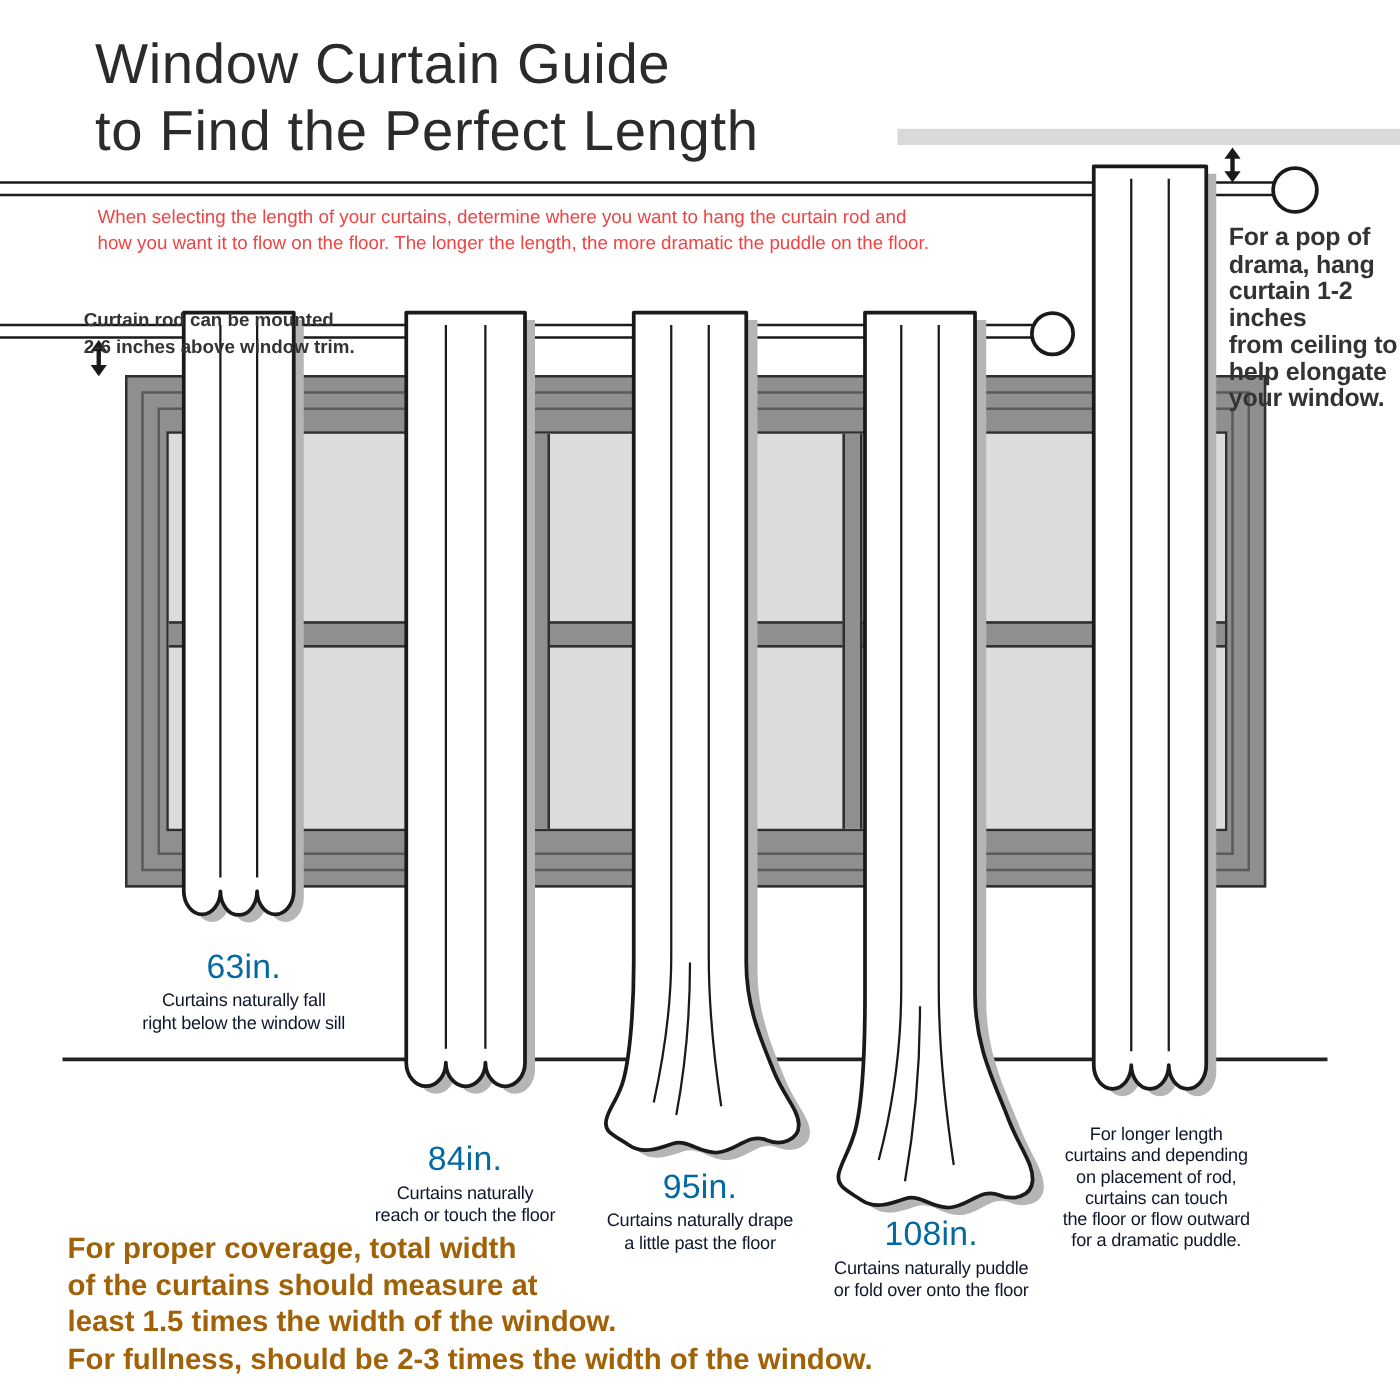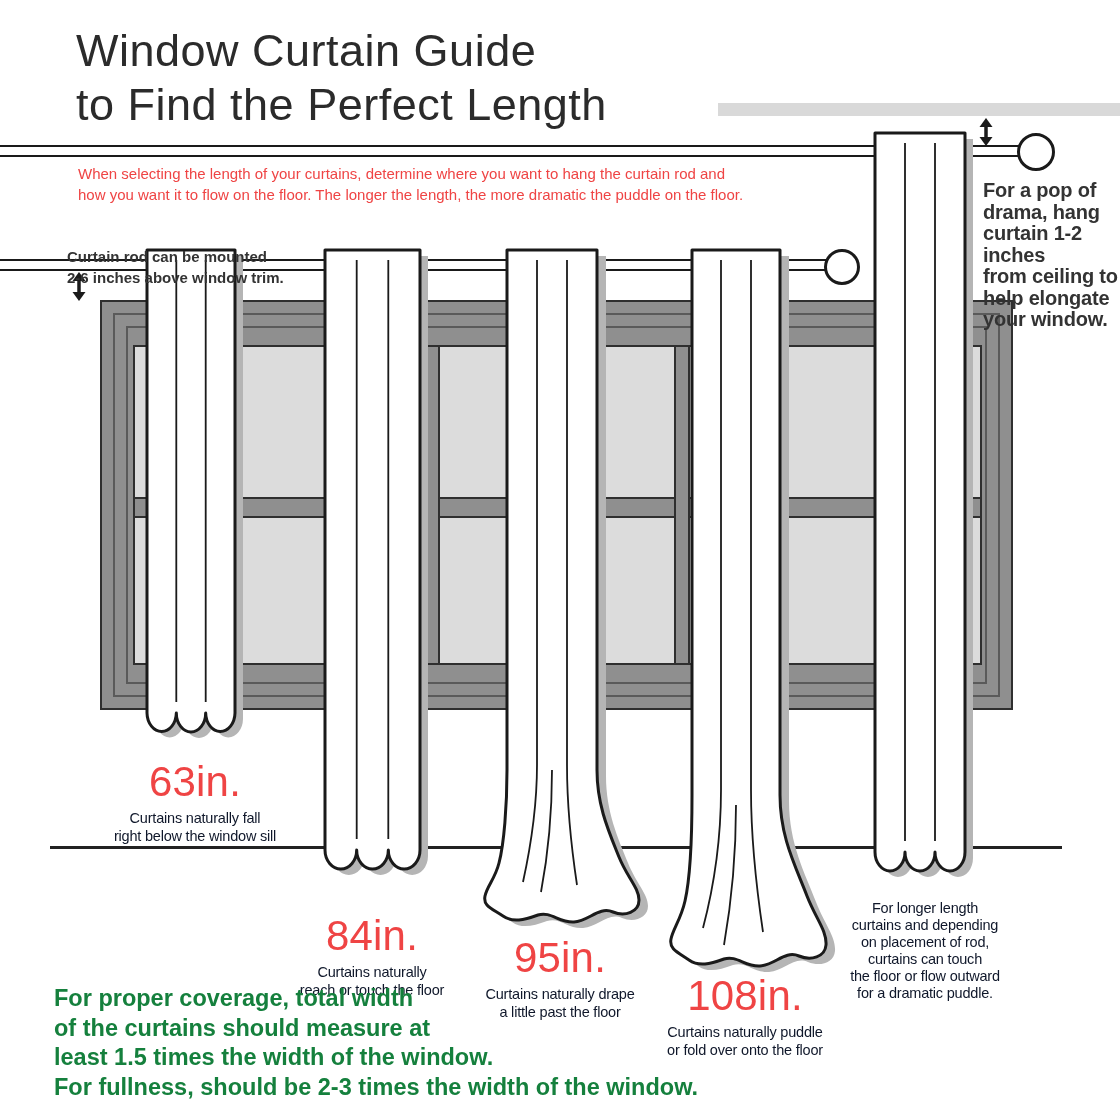--- a/index.html
+++ b/index.html
@@ -11,21 +11,21 @@
   .preline{white-space:pre-line;}
 
   
   .title{
     left:76px;top:24px;font-size:45px;line-height:54px;letter-spacing:0.5px;
     color:#2b2b2b;font-weight:400;z-index:6;
   }
   .intro{left:78px;top:163px;font-size:15px;line-height:21px;color:#ef4444;z-index:6;}
   .rodnote{left:67px;top:209px;font-size:15px;line-height:21px;font-weight:bold;color:#333;z-index:6;margin-top:37px;}
   .ceiltip{left:983px;top:180px;font-size:20px;line-height:21.5px;font-weight:bold;color:#333;letter-spacing:-0.2px;z-index:6;}
-  .footer{left:54px;top:984px;font-size:23.5px;line-height:29.5px;font-weight:bold;color:#15803d;z-index:6;}
+  .footer{left:54px;top:984px;font-size:23.5px;line-height:29.5px;font-weight:bold;color:#a16207;z-index:6;}
 
   
   .ceiling-bar{left:718px;top:103px;width:402px;height:13px;background:#d9d9d9;z-index:1;}
   .rod{height:12px;border-top:2.5px solid #1a1a1a;border-bottom:2.5px solid #1a1a1a;z-index:2;box-sizing:border-box;}
   .rod-top{left:0;top:145px;width:1020px;}
   .rod-bottom{left:0;top:259px;width:826px;}
   .finial{border:3px solid #1a1a1a;border-radius:50%;background:#fff;box-sizing:border-box;z-index:2;}
   .finial-top{left:1017px;top:133px;width:38px;height:38px;}
   .finial-bottom{left:824px;top:249px;width:36px;height:36px;}
   .floor-line{left:50px;top:846px;width:1012px;height:2.5px;background:#222;z-index:4;}
@@ -39,21 +39,21 @@
   .h-mullion{position:absolute;left:0;right:0;top:150px;height:17px;background:#8f8f8f;border-top:2px solid #2f2f2f;border-bottom:2px solid #2f2f2f;}
   .v-mullion{position:absolute;top:0;bottom:0;width:16px;background:#8f8f8f;border-left:2px solid #2f2f2f;border-right:2px solid #2f2f2f;box-sizing:border-box;}
   .vm1{left:289px;} .vm2{left:539px;}
 
   
   .curtain{z-index:5;}
   svg{display:block;overflow:visible;}
 
   
   .clabel{text-align:center;z-index:6;}
-  .clabel .size{font-size:42px;color:#ef4444;letter-spacing:0.2px;}
+  .clabel .size{font-size:27px;color:#0369a1;letter-spacing:0.2px;}
   .clabel .desc{font-size:14.5px;line-height:18px;color:#0f172a;margin-top:3px;letter-spacing:-0.2px;}
   .l63 {left:55px; width:280px;top:758px;}
   .l84 {left:242px;width:260px;top:912px;}
   .l95 {left:430px;width:260px;top:934px;text-align:center;}
   .l108{left:605px;width:280px;top:972px;}
   .l120{left:795px;width:260px;top:897px;}
   .l120 .desc{line-height:17px;}
   .arrow-icon{z-index:2;}
 </style>
 </head>

